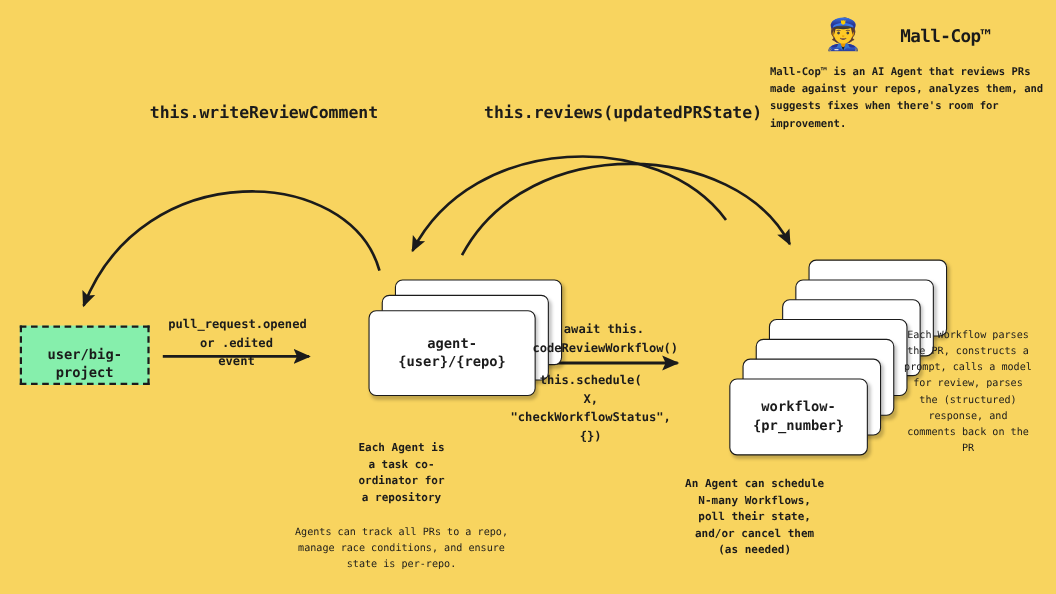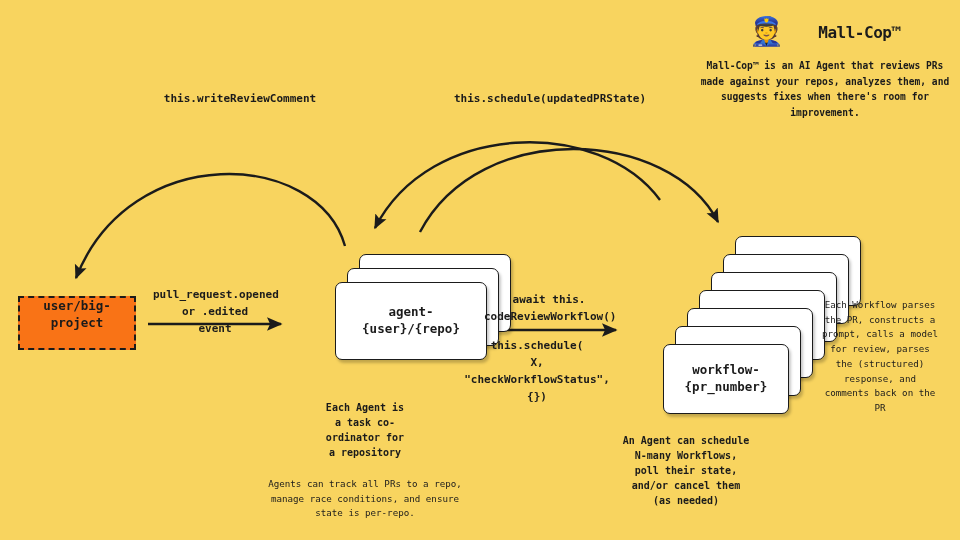--- a/index.html
+++ b/index.html
@@ -50,44 +50,44 @@
   .brand-title {
     font-size: 16px;
     font-weight: 700;
     letter-spacing: -0.5px;
     white-space: nowrap;
   }
   .brand-desc {
     margin-top: 12px;
     font-size: 9.6px;
     line-height: 1.62;
-    text-align: center;
+    text-align: left;
     font-weight: 700;
   }
 
   
   .node-label {
     font-size: 12.5px;
     line-height: 1.35;
     text-align: center;
     font-weight: 700;
     white-space: pre-line;
   }
 
   
   .repo-box {
     position: absolute;
     left: 18px;
     top: 296px;
     width: 118px;
     height: 54px;
-    background: #f97316;
+    background: #86efac;
     border: 2px dashed #1b1b1b;
     display: flex;
-    align-items: flex-start;
+    align-items: flex-end;
     justify-content: center;
     box-sizing: border-box;
   }
   .caption-strong {
     position: absolute;
     font-size: 10px;
     line-height: 1.5;
     font-weight: 700;
     text-align: center;
     white-space: pre-line;
@@ -103,21 +103,21 @@
   .edge-label {
     position: absolute;
     font-size: 11px;
     line-height: 1.55;
     font-weight: 700;
     text-align: center;
     white-space: pre-line;
   }
   .arc-label {
     position: absolute;
-    font-size: 11px;
+    font-size: 15px;
     line-height: 1.5;
     font-weight: 700;
     text-align: center;
     white-space: pre-line;
   }
 
   
   .stack {
     position: absolute;
     margin-left: 47px;
@@ -224,15 +224,15 @@
   <div class="caption-small" style="left:806px; top:298px; width:148px;">Each Workflow parses
 the PR, constructs a
 prompt, calls a model
 for review, parses
 the (structured)
 response, and
 comments back on the
 PR</div>
 
   <div class="arc-label" style="left:118px; top:91px; width:244px;">this.writeReviewComment</div>
-  <div class="arc-label" style="left:440px; top:91px; width:220px;">this.schedule(updatedPRState)</div>
+  <div class="arc-label" style="left:440px; top:91px; width:220px;">this.reviews(updatedPRState)</div>
 
 </div>
 
 </body></html>

